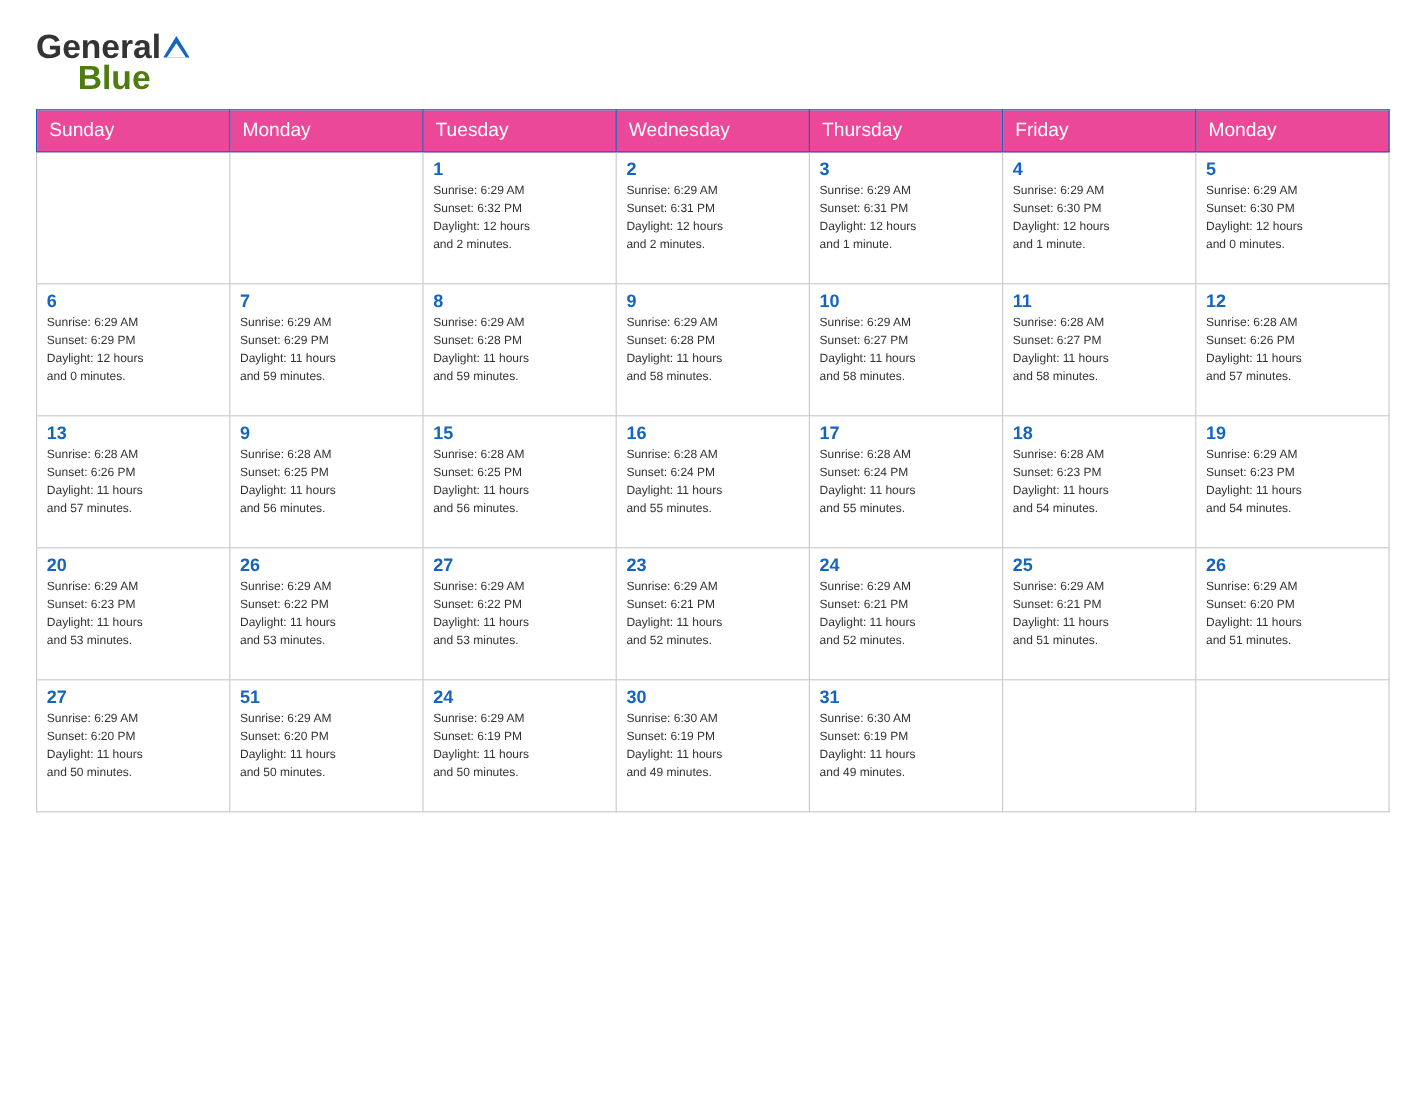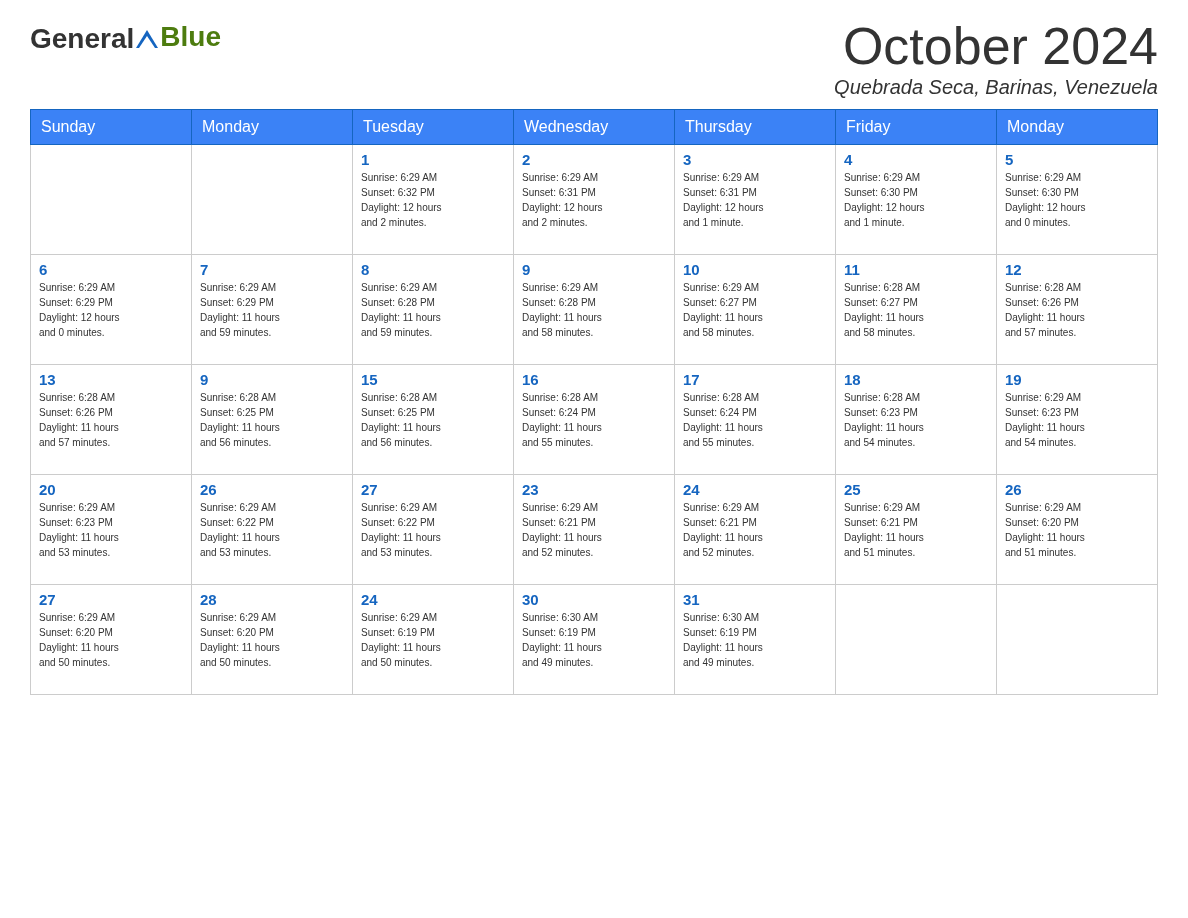--- a/index.html
+++ b/index.html
@@ -11,21 +11,21 @@
       min-height: 918px;
     }
     .header {
       display: flex;
       justify-content: space-between;
       align-items: flex-start;
       margin-bottom: 10px;
     }
     .logo {
       display: flex;
-      flex-direction: row;
+      flex-direction: column;
       align-items: center;
       padding-top: 5px;
     }
     .logo-text {
       font-size: 28px;
       font-weight: bold;
       color: #333;
       line-height: 1;
     }
     .logo-blue {
@@ -49,21 +49,21 @@
       color: #333;
       font-style: italic;
       margin-top: 4px;
     }
     table {
       width: 100%;
       border-collapse: collapse;
       margin-top: 10px;
     }
     th {
-      background-color: #3b82f6;
+      background-color: #ec4899;
       color: #fff;
       font-size: 16px;
       font-weight: normal;
       padding: 8px 10px;
       text-align: left;
       border: 1px solid #1565c0;
     }
     td {
       border: 1px solid #ccc;
       vertical-align: top;
@@ -98,24 +98,20 @@
   <div class="logo">
     <div style="display:flex; align-items:center;">
       <span class="logo-text">General</span>
       <svg width="22" height="20" viewBox="0 0 22 20" style="margin-left:2px; margin-top:2px;">
         <polygon points="11,0 22,18 0,18" fill="#1565c0"></polygon>
         <polygon points="11,6 19,18 3,18" fill="#fff"></polygon>
       </svg>
     </div>
     <div class="logo-blue">Blue</div>
   </div>
-  <div class="title-section">
-    <div class="month-title">October 2024</div>
-    <div class="location">Quebrada Seca, Barinas, Venezuela</div>
-  </div>
 </div>
 
 <table>
   <thead>
     <tr>
     <th>Sunday</th>
         <th>Monday</th>
         <th>Tuesday</th>
         <th>Wednesday</th>
         <th>Thursday</th>
@@ -237,21 +233,21 @@
           <span class="day-num">26</span>
           <div class="day-info">Sunrise: 6:29 AM<br>Sunset: 6:20 PM<br>Daylight: 11 hours<br>and 51 minutes.</div>
         </td>
       </tr>
       <tr>
         <td>
           <span class="day-num">27</span>
           <div class="day-info">Sunrise: 6:29 AM<br>Sunset: 6:20 PM<br>Daylight: 11 hours<br>and 50 minutes.</div>
         </td>
         <td>
-          <span class="day-num">28</span>
+          <span class="day-num">51</span>
           <div class="day-info">Sunrise: 6:29 AM<br>Sunset: 6:20 PM<br>Daylight: 11 hours<br>and 50 minutes.</div>
         </td>
         <td>
           <span class="day-num">24</span>
           <div class="day-info">Sunrise: 6:29 AM<br>Sunset: 6:19 PM<br>Daylight: 11 hours<br>and 50 minutes.</div>
         </td>
         <td>
           <span class="day-num">30</span>
           <div class="day-info">Sunrise: 6:30 AM<br>Sunset: 6:19 PM<br>Daylight: 11 hours<br>and 49 minutes.</div>
         </td>

